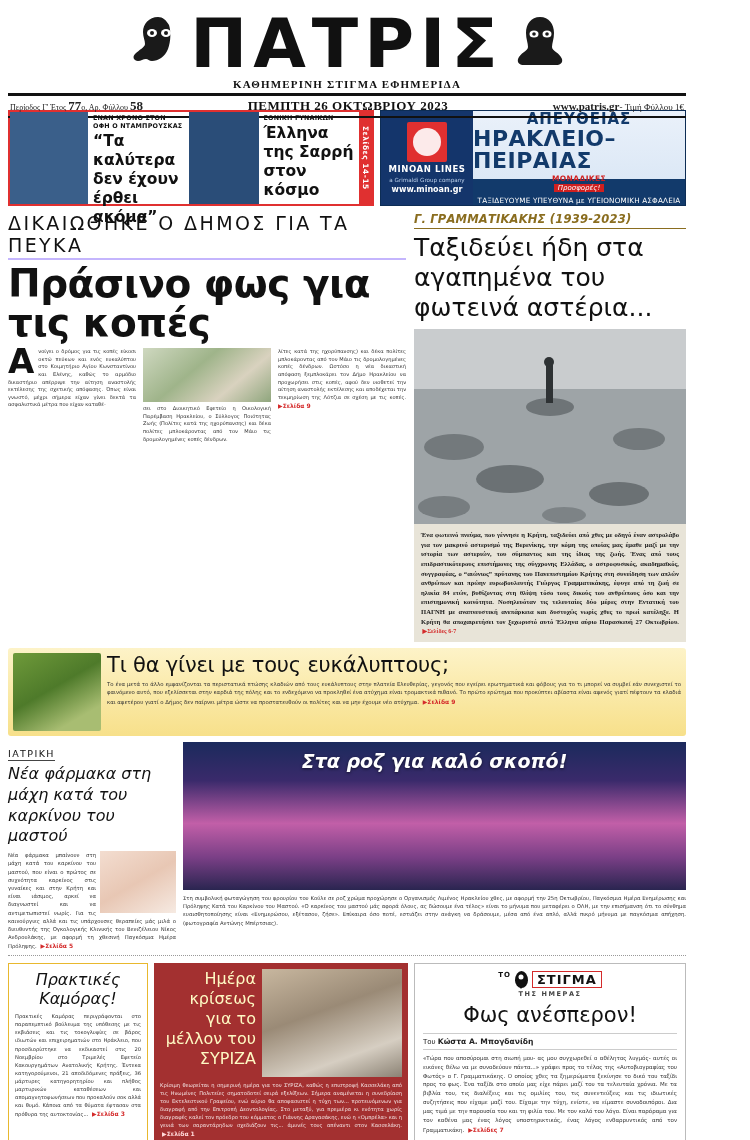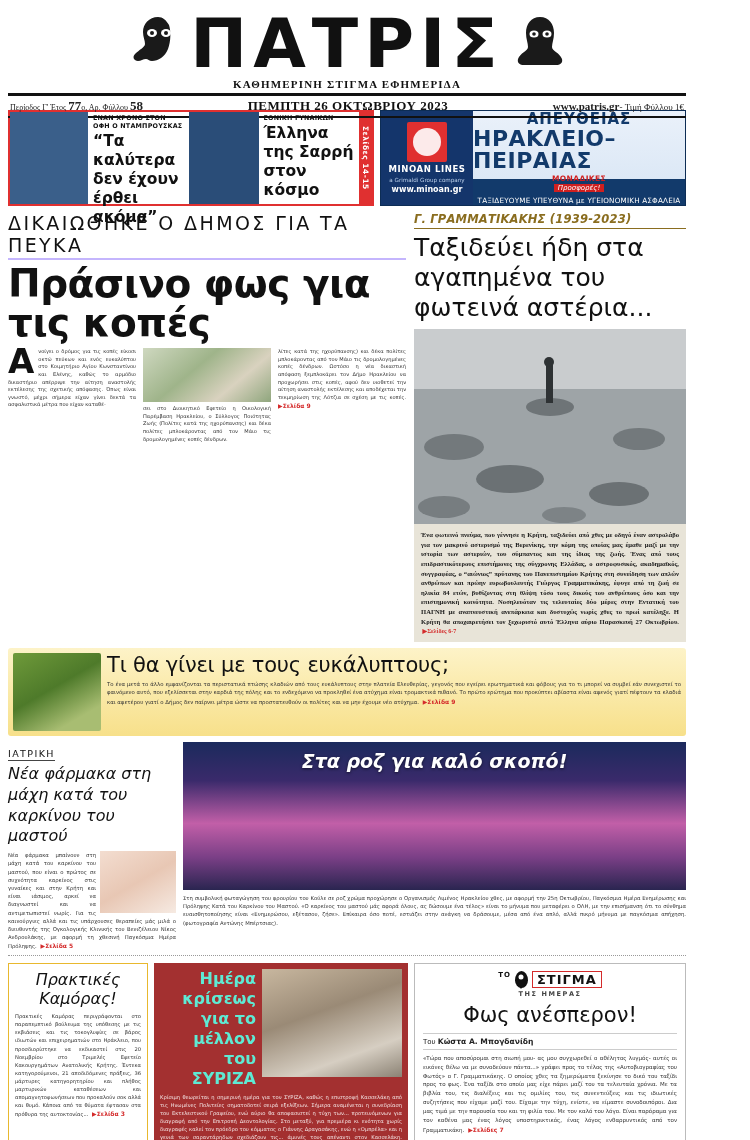--- a/index.html
+++ b/index.html
@@ -101,21 +101,21 @@
     font-size:19px;font-style:italic;font-weight:bold;text-shadow:0 1px 3px rgba(0,0,0,.6);}
   .cap{font-size:5.3px;line-height:1.55;color:#333;text-align:justify;margin-top:4px;}
 
   
   .row3{display:flex;gap:6px;margin:7px 8px 0 8px;}
   .kamora{flex:0 0 140px;border:1.5px solid #e8b82e;padding:6px;box-sizing:border-box;}
   .kamora-head{font-size:16px;font-style:italic;text-align:center;line-height:1.2;color:#111;}
   .kamora-text{font-size:5.2px;line-height:1.56;color:#333;text-align:justify;margin-top:4px;}
   .syriza{flex:1;background:#a33030;padding:6px;display:flex;gap:6px;box-sizing:border-box;min-width:0;}
   .syriza-left{flex:0 0 96px;}
-  .syriza-head{color:#5eead4;font-size:16px;font-weight:bold;line-height:1.25;text-align:right;}
+  .syriza-head{color:#fef9c3;font-size:16px;font-weight:normal;line-height:1.25;text-align:right;}
   .syriza-photo{flex:1;height:108px;background:linear-gradient(160deg,#c8b79f,#9a8a76 40%,#d6cec2 75%,#8b8274);min-width:0;}
   .syriza-text{color:#f3e2e2;font-size:5.2px;line-height:1.55;text-align:justify;margin-top:4px;}
   .syriza-wrap{flex:1;min-width:0;display:flex;flex-direction:column;}
   .stigma{flex:0 0 272px;border:1px solid #bbb;padding:7px 8px;box-sizing:border-box;}
   .stigma-badge{display:flex;justify-content:center;gap:4px;margin-bottom:2px;}
   .stigma-to{font-size:7px;font-weight:bold;letter-spacing:1px;}
   .pin{width:13px;height:17px;background:#111;border-radius:50% 50% 50% 50%/55% 55% 45% 45%;position:relative;}
   .pin:after{content:"";position:absolute;left:50%;top:55%;transform:translateX(-50%);
     border-left:6px solid transparent;border-right:6px solid transparent;border-top:9px solid #111;}
   .pin .dot{position:absolute;left:50%;top:35%;transform:translate(-50%,-50%);width:5px;height:5px;background:#fff;border-radius:50%;z-index:2;}

